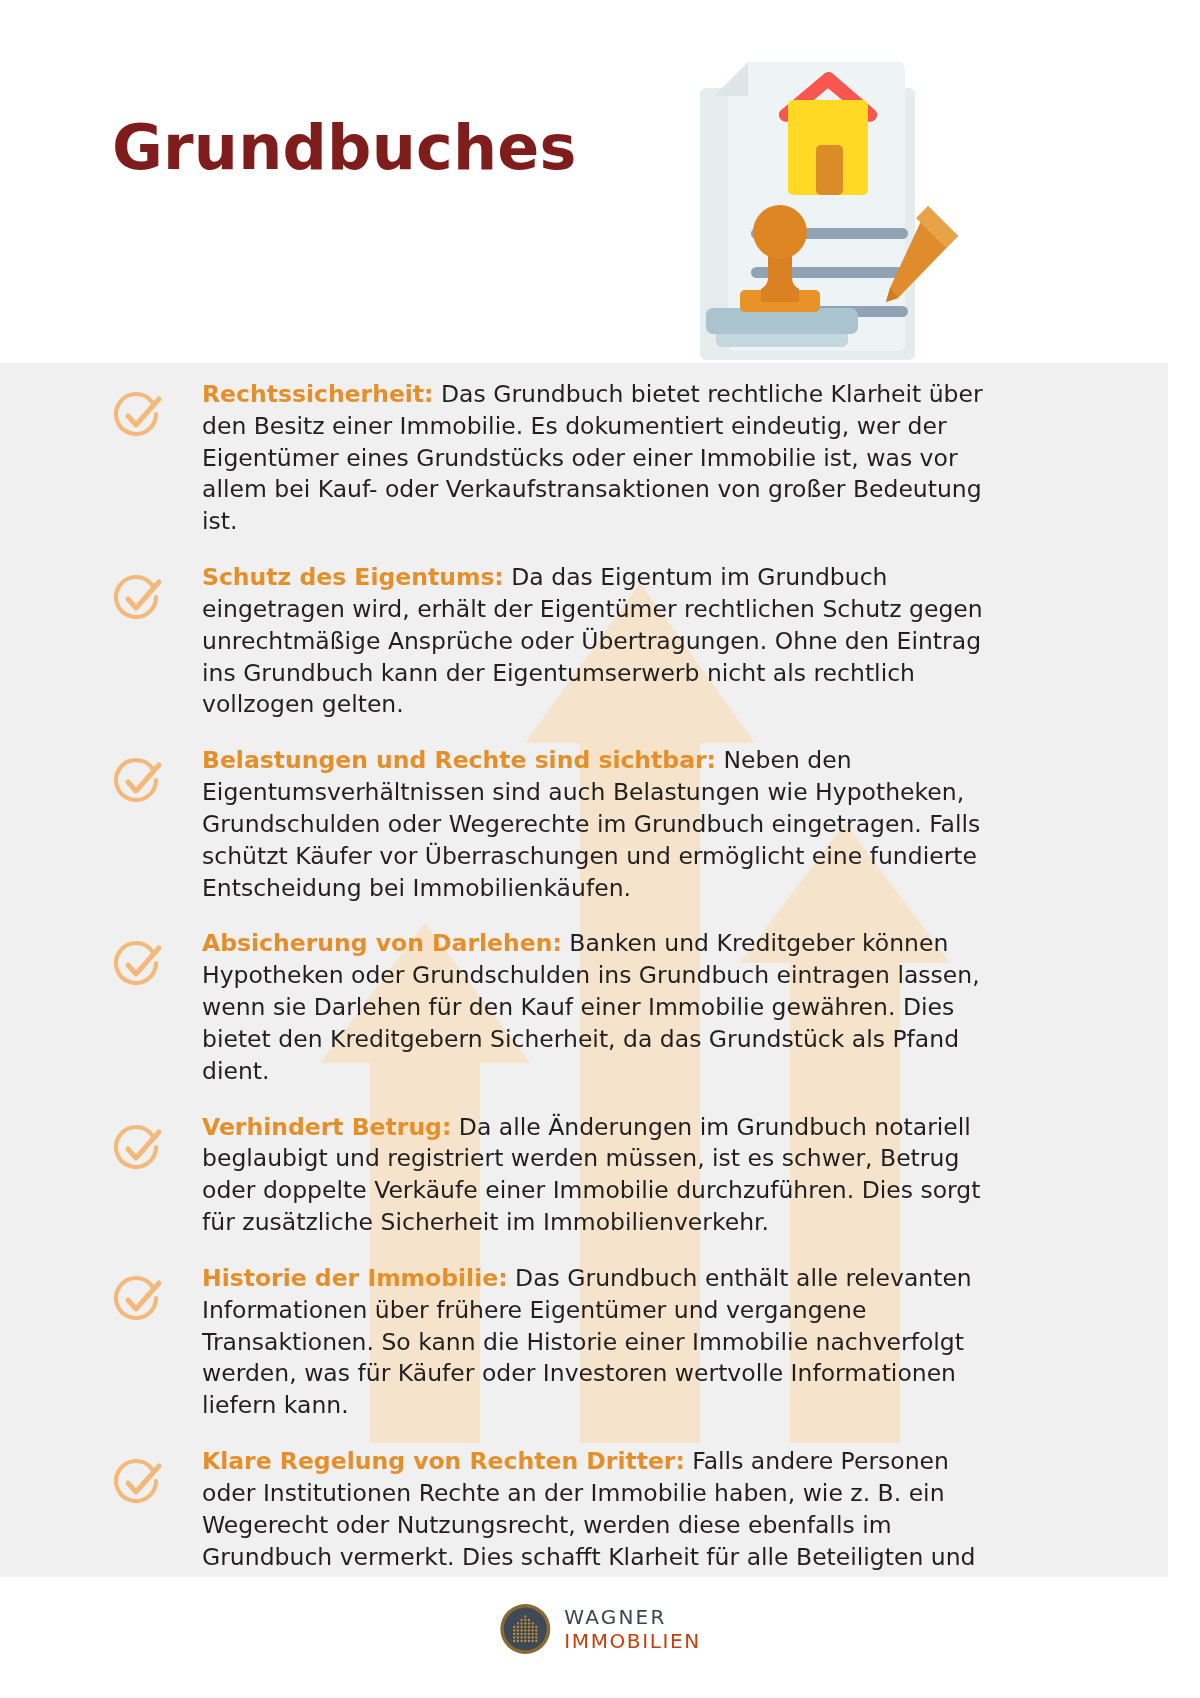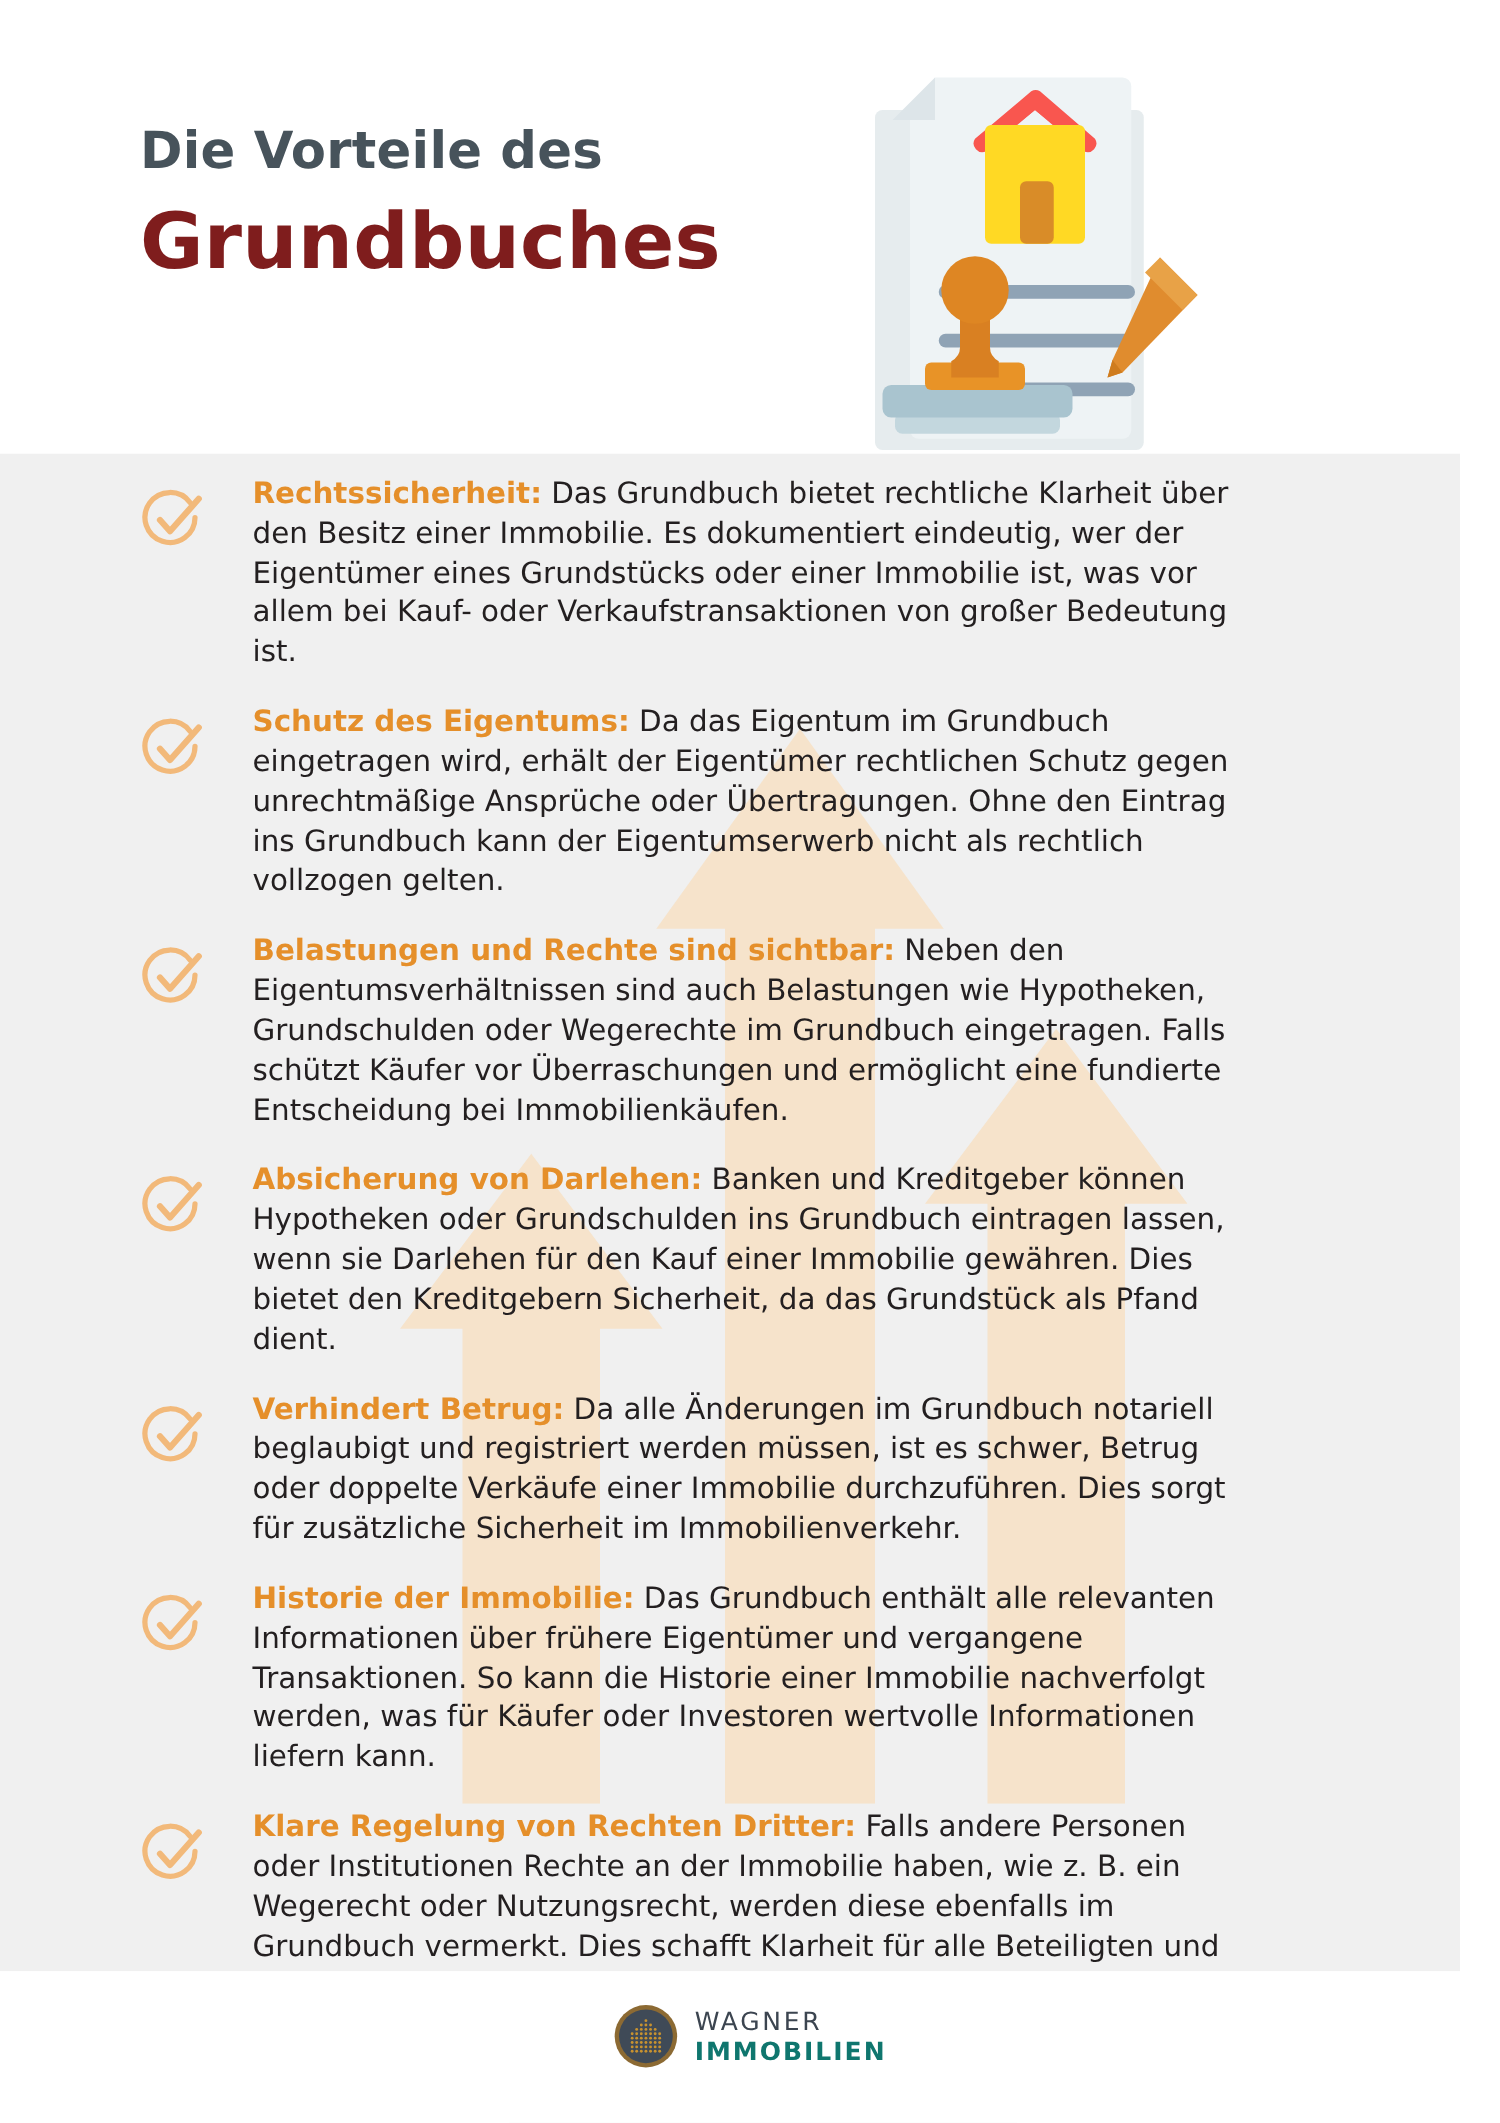--- a/index.html
+++ b/index.html
@@ -145,35 +145,34 @@
     line-height: 1.0;
   }
   .logo-name {
     font-size: 20px;
     font-weight: normal;
     letter-spacing: 2.2px;
     color: #3c4550;
   }
   .logo-sub {
     font-size: 20px;
-    font-weight: bold;
+    font-weight: normal;
     letter-spacing: 1.6px;
-    color: #0f766e;
+    color: #c2410c;
     margin-top: 4px;
   }
 </style>
 </head>
 <body>
 
 <div class="page">
 
   <div class="header">
 
     <div class="title-block">
-      <div class="title-top">Die Vorteile des</div>
       <div class="title-main">Grundbuches</div>
     </div>
 
     <div class="hero">
       <svg width="330" height="330" viewBox="0 0 330 330" xmlns="http://www.w3.org/2000/svg">
 
         <rect x="60" y="48" width="215" height="272" rx="6" fill="#e6ecee"></rect>
 
         <path d="M108 22 h150 a7 7 0 0 1 7 7 v275 a7 7 0 0 1 -7 7 h-163 a7 7 0 0 1 -7 -7 v-248 z" fill="#eef3f5"></path>
         <path d="M108 22 v34 h-34 z" fill="#dde5e9"></path>

